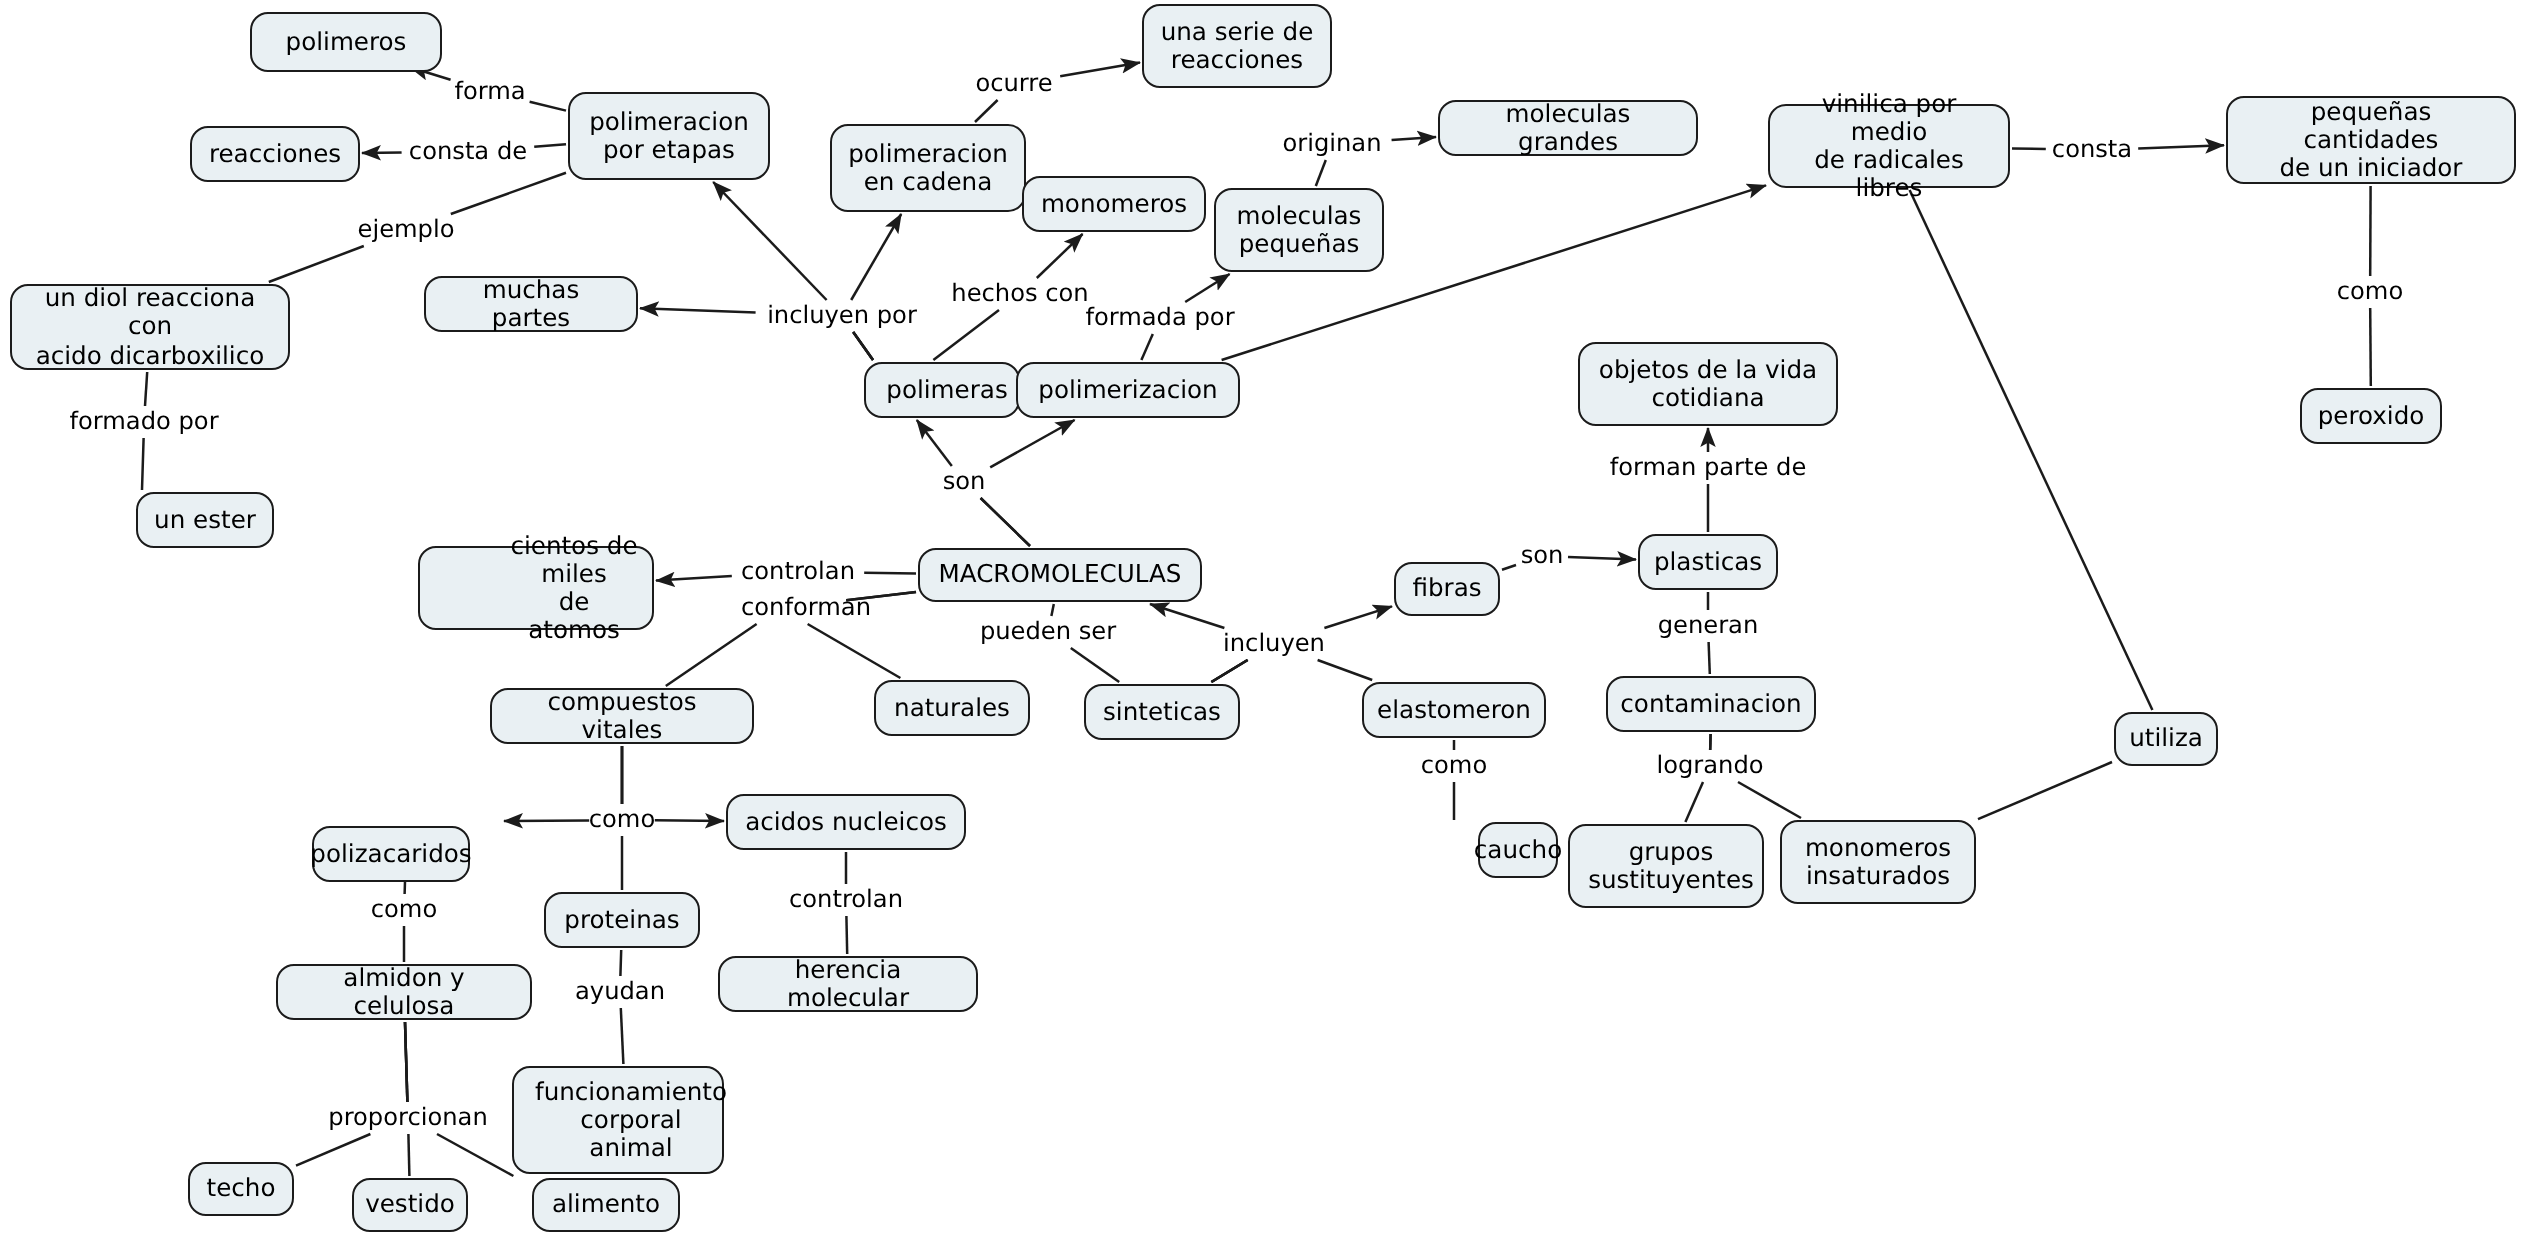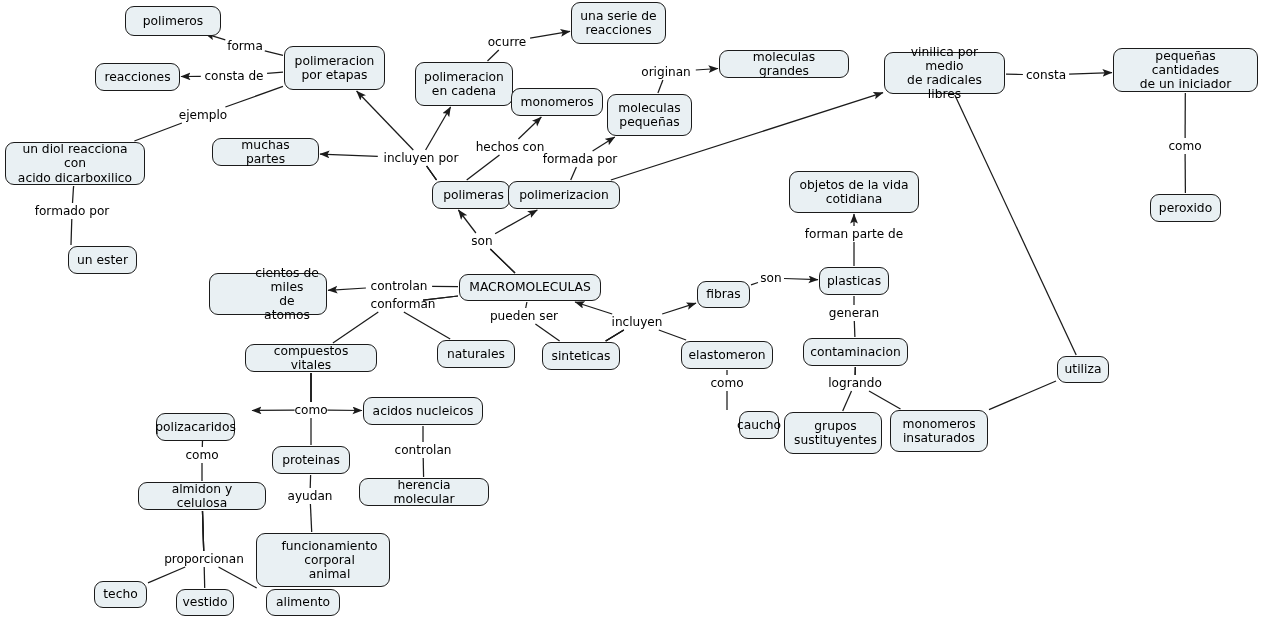--- a/index.html
+++ b/index.html
@@ -167,21 +167,21 @@
       <div class="node" style="left: 156px; top: 397px; width: 79px; height: 28px; margin-top: 16px;">polizacaridos</div>
       <div class="node" style="left: 363px; top: 397px; width: 120px; height: 28px;">acidos nucleicos</div>
       <div class="node" style="left: 720px; top: 411px; width: 40px; height: 28px; margin-left: 19px;">caucho</div>
       <div class="node" style="left: 784px; top: 412px; width: 98px; height: 42px; padding-left: 12px;">grupos
 sustituyentes</div>
       <div class="node" style="left: 890px; top: 410px; width: 98px; height: 42px;">monomeros
 insaturados</div>
       <div class="node" style="left: 272px; top: 446px; width: 78px; height: 28px;">proteinas</div>
       <div class="node" style="left: 359px; top: 478px; width: 130px; height: 28px;">herencia molecular</div>
       <div class="node" style="left: 138px; top: 482px; width: 128px; height: 28px;">almidon y celulosa</div>
-      <div class="node" style="left: 256px; top: 533px; width: 134px; height: 54px; padding-left: 20px;">funcionamiento
+      <div class="node" style="left: 256px; top: 533px; width: 106px; height: 54px; padding-left: 20px;">funcionamiento
 corporal
 animal</div>
       <div class="node" style="left: 94px; top: 581px; width: 53px; height: 27px;">techo</div>
       <div class="node" style="left: 176px; top: 589px; width: 58px; height: 27px;">vestido</div>
       <div class="node" style="left: 246px; top: 589px; width: 74px; height: 27px; margin-left: 20px;">alimento</div>
     </div>
   <div id="label-layer">
       <div class="elabel" style="left: 245px; top: 46px;">forma</div>
       <div class="elabel" style="left: 234px; top: 76px;">consta de</div>
       <div class="elabel" style="left: 203px; top: 115px;">ejemplo</div>

